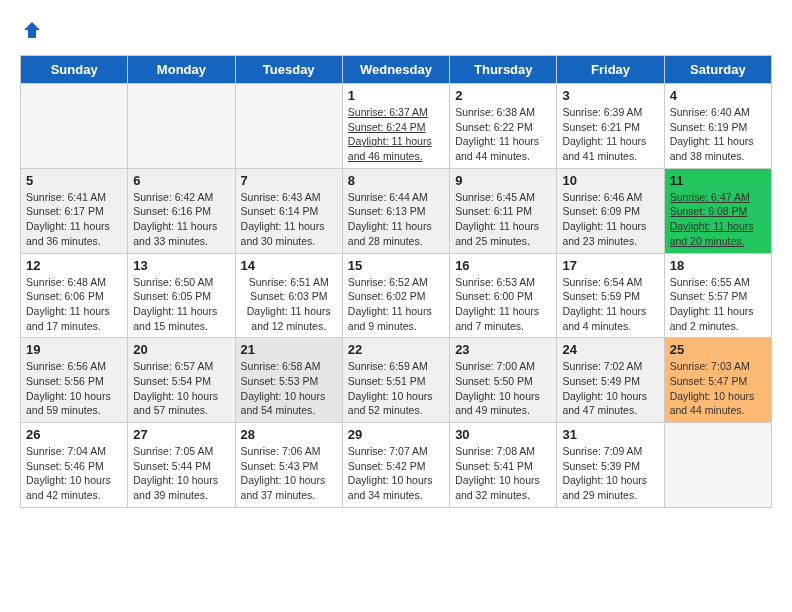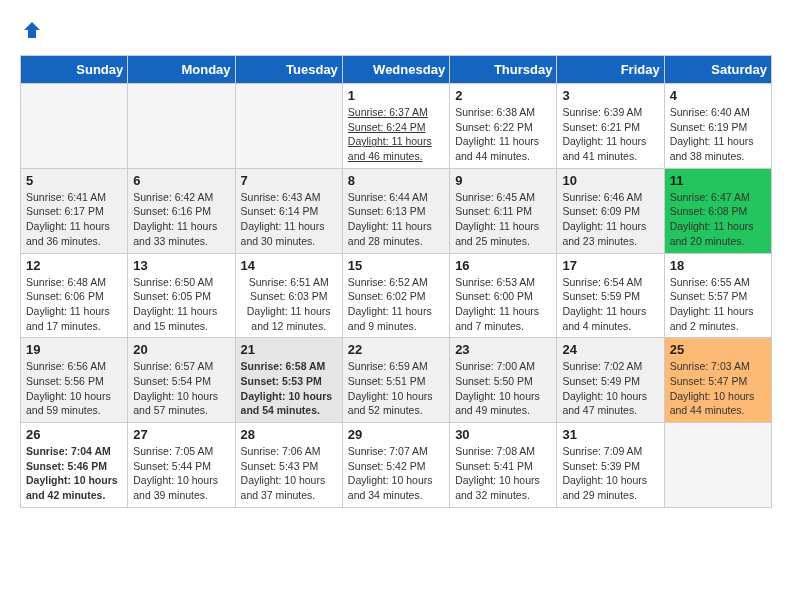--- a/index.html
+++ b/index.html
@@ -50,21 +50,21 @@
     .calendar {
       width: 100%;
       border-collapse: collapse;
       border: 1px solid #ccc;
     }
     .calendar th {
       background-color: #1565c0;
       color: #fff;
       font-size: 13px;
       padding: 6px 4px;
-      text-align: right;
+      text-align: center;
       border: 1px solid #ccc;
     }
     .calendar td {
       vertical-align: top;
       border: 1px solid #ccc;
       padding: 4px 5px;
       width: 107px;
       min-height: 80px;
       font-size: 10.5px;
       color: #222;
@@ -186,21 +186,21 @@
         </td>
         <td style="background-color: rgb(240, 240, 240);">
           <div class="day-number">10</div>
           <div class="day-info" style="white-space: pre-line;">Sunrise: 6:46 AM
 Sunset: 6:09 PM
 Daylight: 11 hours
 and 23 minutes.</div>
         </td>
         <td style="background-color: #22c55e;">
           <div class="day-number">11</div>
-          <div class="day-info" style="white-space: pre-line;">Sunrise: 6:47 AM
+          <div class="day-info" style="white-space: pre-line; text-decoration: underline;">Sunrise: 6:47 AM
 Sunset: 6:08 PM
 Daylight: 11 hours
 and 20 minutes.</div>
         </td>
       </tr>
       <tr>
         <td>
           <div class="day-number">12</div>
           <div class="day-info" style="white-space: pre-line;">Sunrise: 6:48 AM
 Sunset: 6:06 PM
@@ -260,21 +260,21 @@
         </td>
         <td style="background-color: rgb(240, 240, 240);">
           <div class="day-number">20</div>
           <div class="day-info" style="white-space: pre-line;">Sunrise: 6:57 AM
 Sunset: 5:54 PM
 Daylight: 10 hours
 and 57 minutes.</div>
         </td>
         <td style="background-color: #e5e5e5;">
           <div class="day-number">21</div>
-          <div class="day-info" style="white-space: pre-line; font-weight: bold;">Sunrise: 6:58 AM
+          <div class="day-info" style="white-space: pre-line;">Sunrise: 6:58 AM
 Sunset: 5:53 PM
 Daylight: 10 hours
 and 54 minutes.</div>
         </td>
         <td style="background-color: rgb(240, 240, 240);">
           <div class="day-number">22</div>
           <div class="day-info" style="white-space: pre-line;">Sunrise: 6:59 AM
 Sunset: 5:51 PM
 Daylight: 10 hours
 and 52 minutes.</div>
@@ -297,21 +297,21 @@
           <div class="day-number">25</div>
           <div class="day-info" style="white-space: pre-line;">Sunrise: 7:03 AM
 Sunset: 5:47 PM
 Daylight: 10 hours
 and 44 minutes.</div>
         </td>
       </tr>
       <tr>
         <td>
           <div class="day-number">26</div>
-          <div class="day-info" style="white-space: pre-line; font-weight: bold;">Sunrise: 7:04 AM
+          <div class="day-info" style="white-space: pre-line;">Sunrise: 7:04 AM
 Sunset: 5:46 PM
 Daylight: 10 hours
 and 42 minutes.</div>
         </td>
         <td>
           <div class="day-number">27</div>
           <div class="day-info" style="white-space: pre-line;">Sunrise: 7:05 AM
 Sunset: 5:44 PM
 Daylight: 10 hours
 and 39 minutes.</div>

